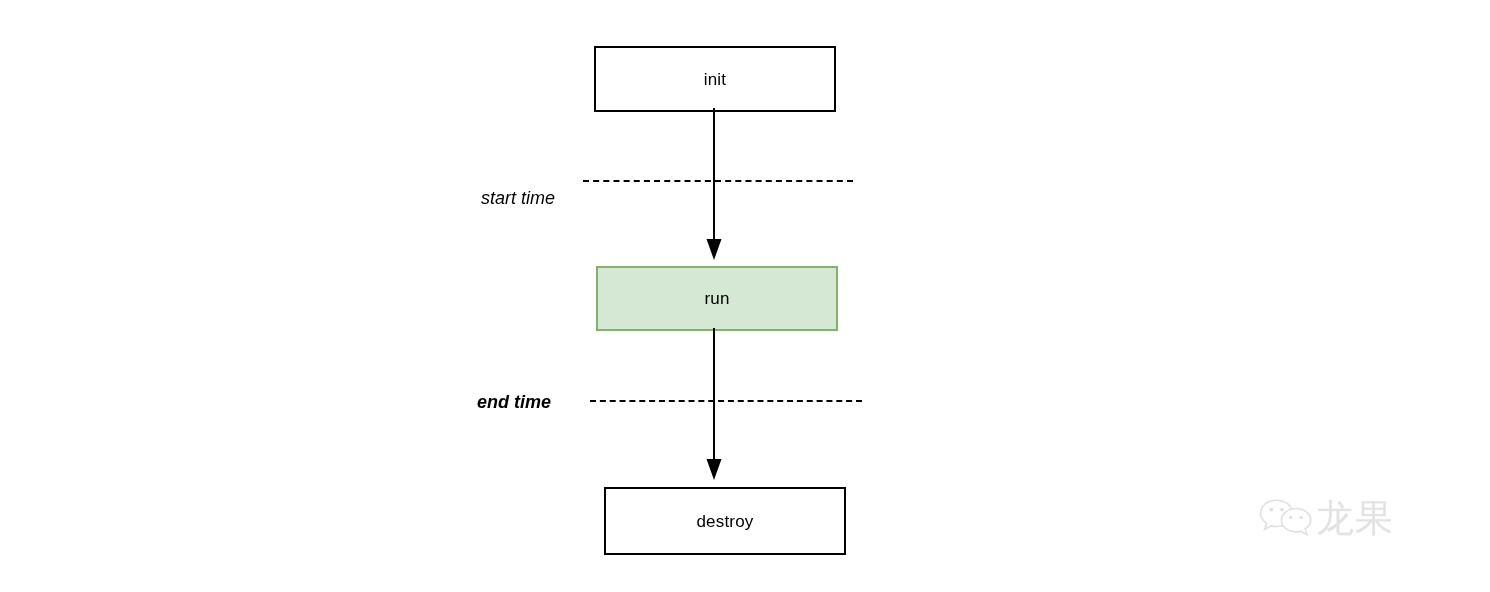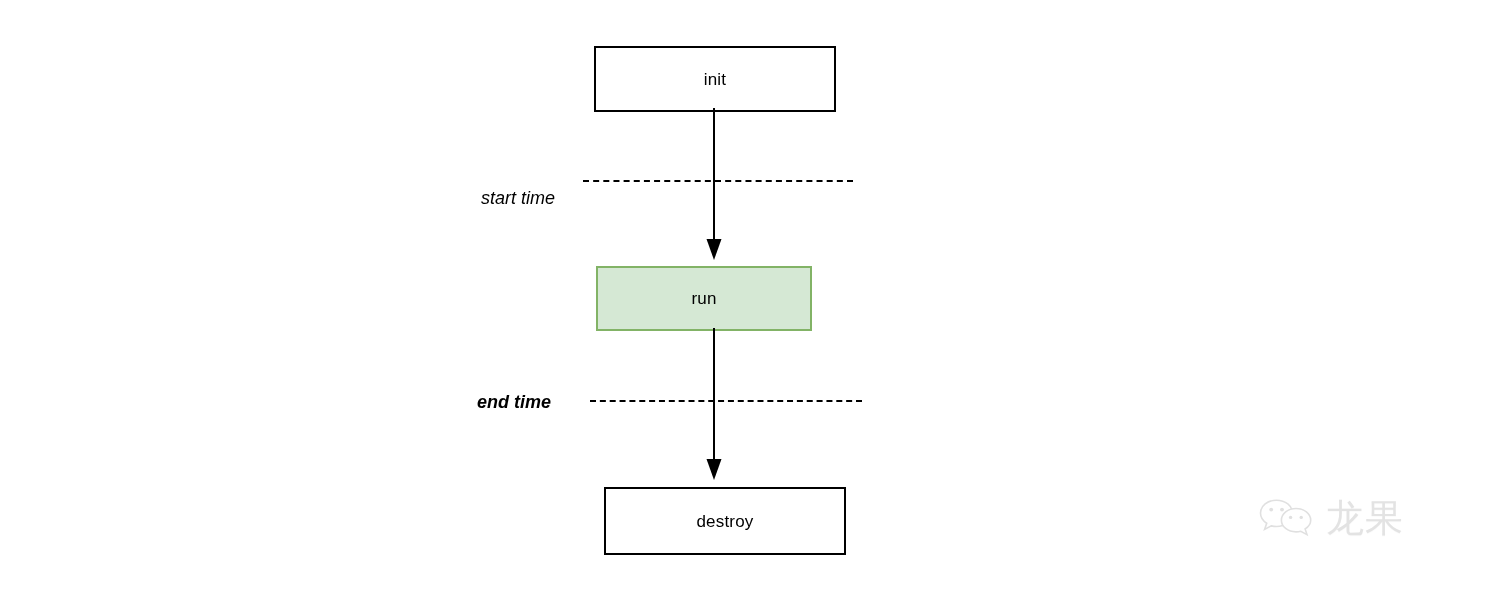--- a/index.html
+++ b/index.html
@@ -33,21 +33,21 @@
   }
   .node-plain {
     background: #ffffff;
     border: 2px solid #000000;
   }
   .node-green {
     background: #d5e8d4;
     border: 2px solid #82b366;
   }
   #node-init   { left: 594px; top: 46px;  width: 242px; height: 66px; }
-  #node-run    { left: 596px; top: 266px; width: 216px; height: 65px; }
+  #node-run    { left: 596px; top: 266px; width: 242px; height: 65px; }
   #node-destroy{ left: 604px; top: 487px; width: 242px; height: 68px; }
 
   
   .marker-label {
     position: absolute;
     font-size: 18px;
     font-style: italic;
     color: #000000;
     white-space: nowrap;
     text-align: right;
@@ -75,21 +75,21 @@
 
   
   #watermark {
     position: absolute;
     left: 1258px;
     top: 489px;
     width: 170px;
     height: 58px;
     display: flex;
     align-items: center;
-    gap: 10px;
+    gap: 0;
     opacity: 1;
     pointer-events: none;
   }
   #watermark-text {
     font-family: "DejaVu Sans", "Liberation Sans", sans-serif;
     font-size: 38px;
     color: #e3e3e3;
     line-height: 1;
     text-shadow: 0 1px 0 #fbfbfb;
     letter-spacing: 1px;

